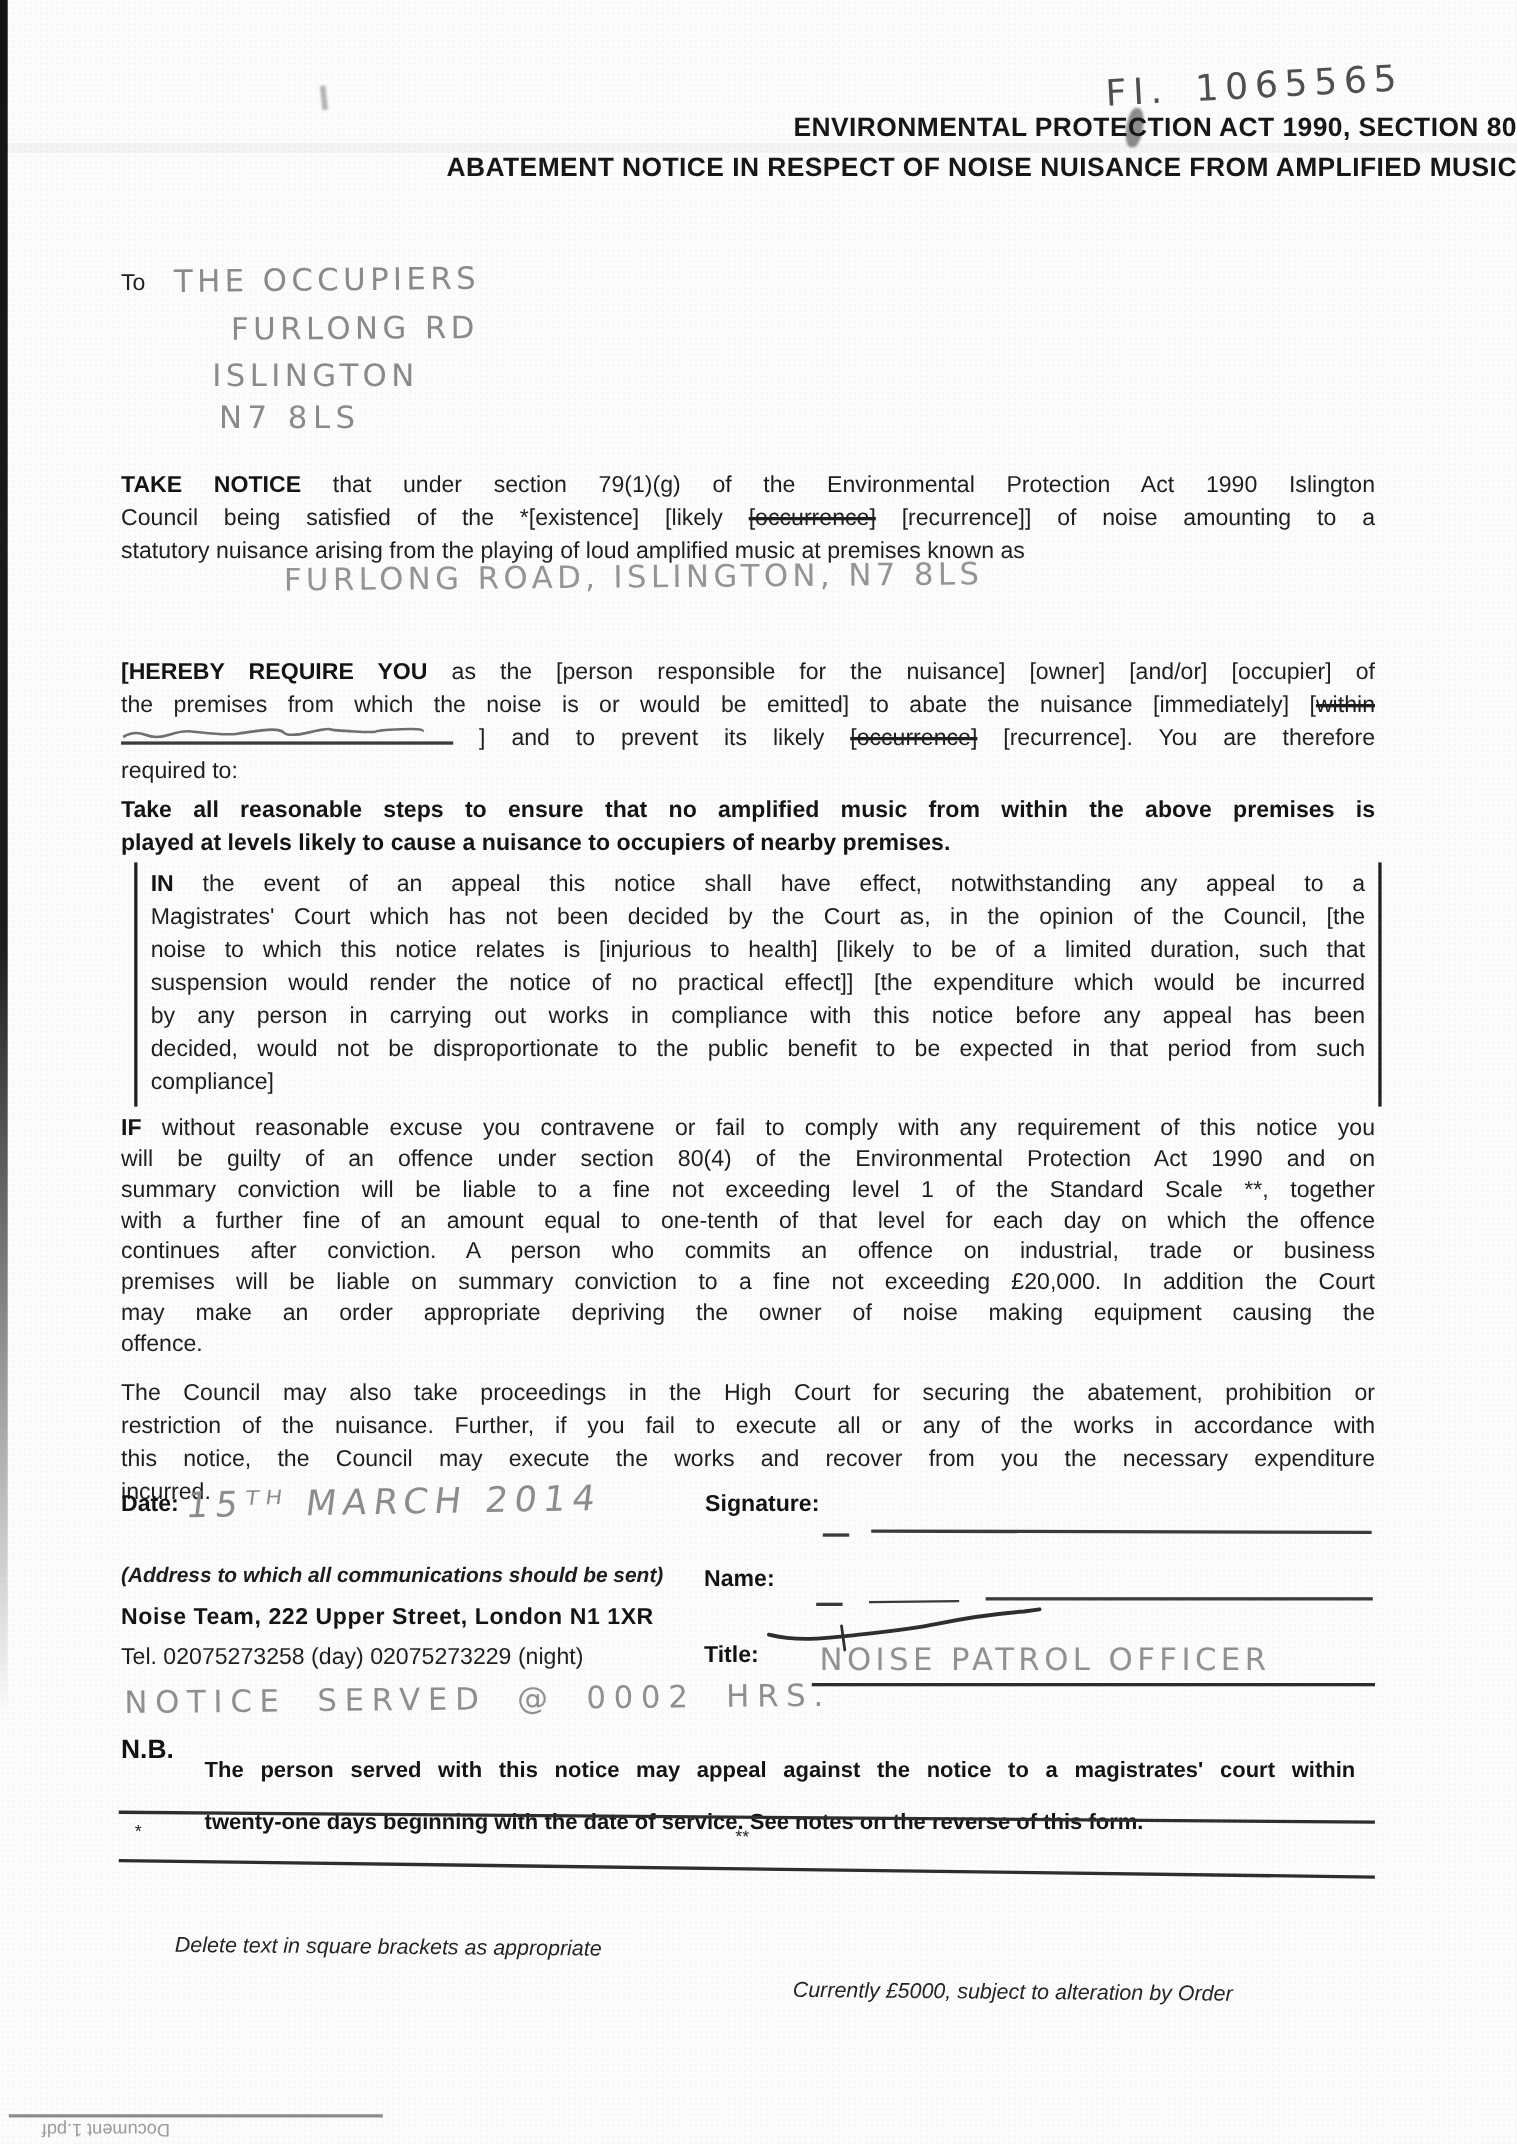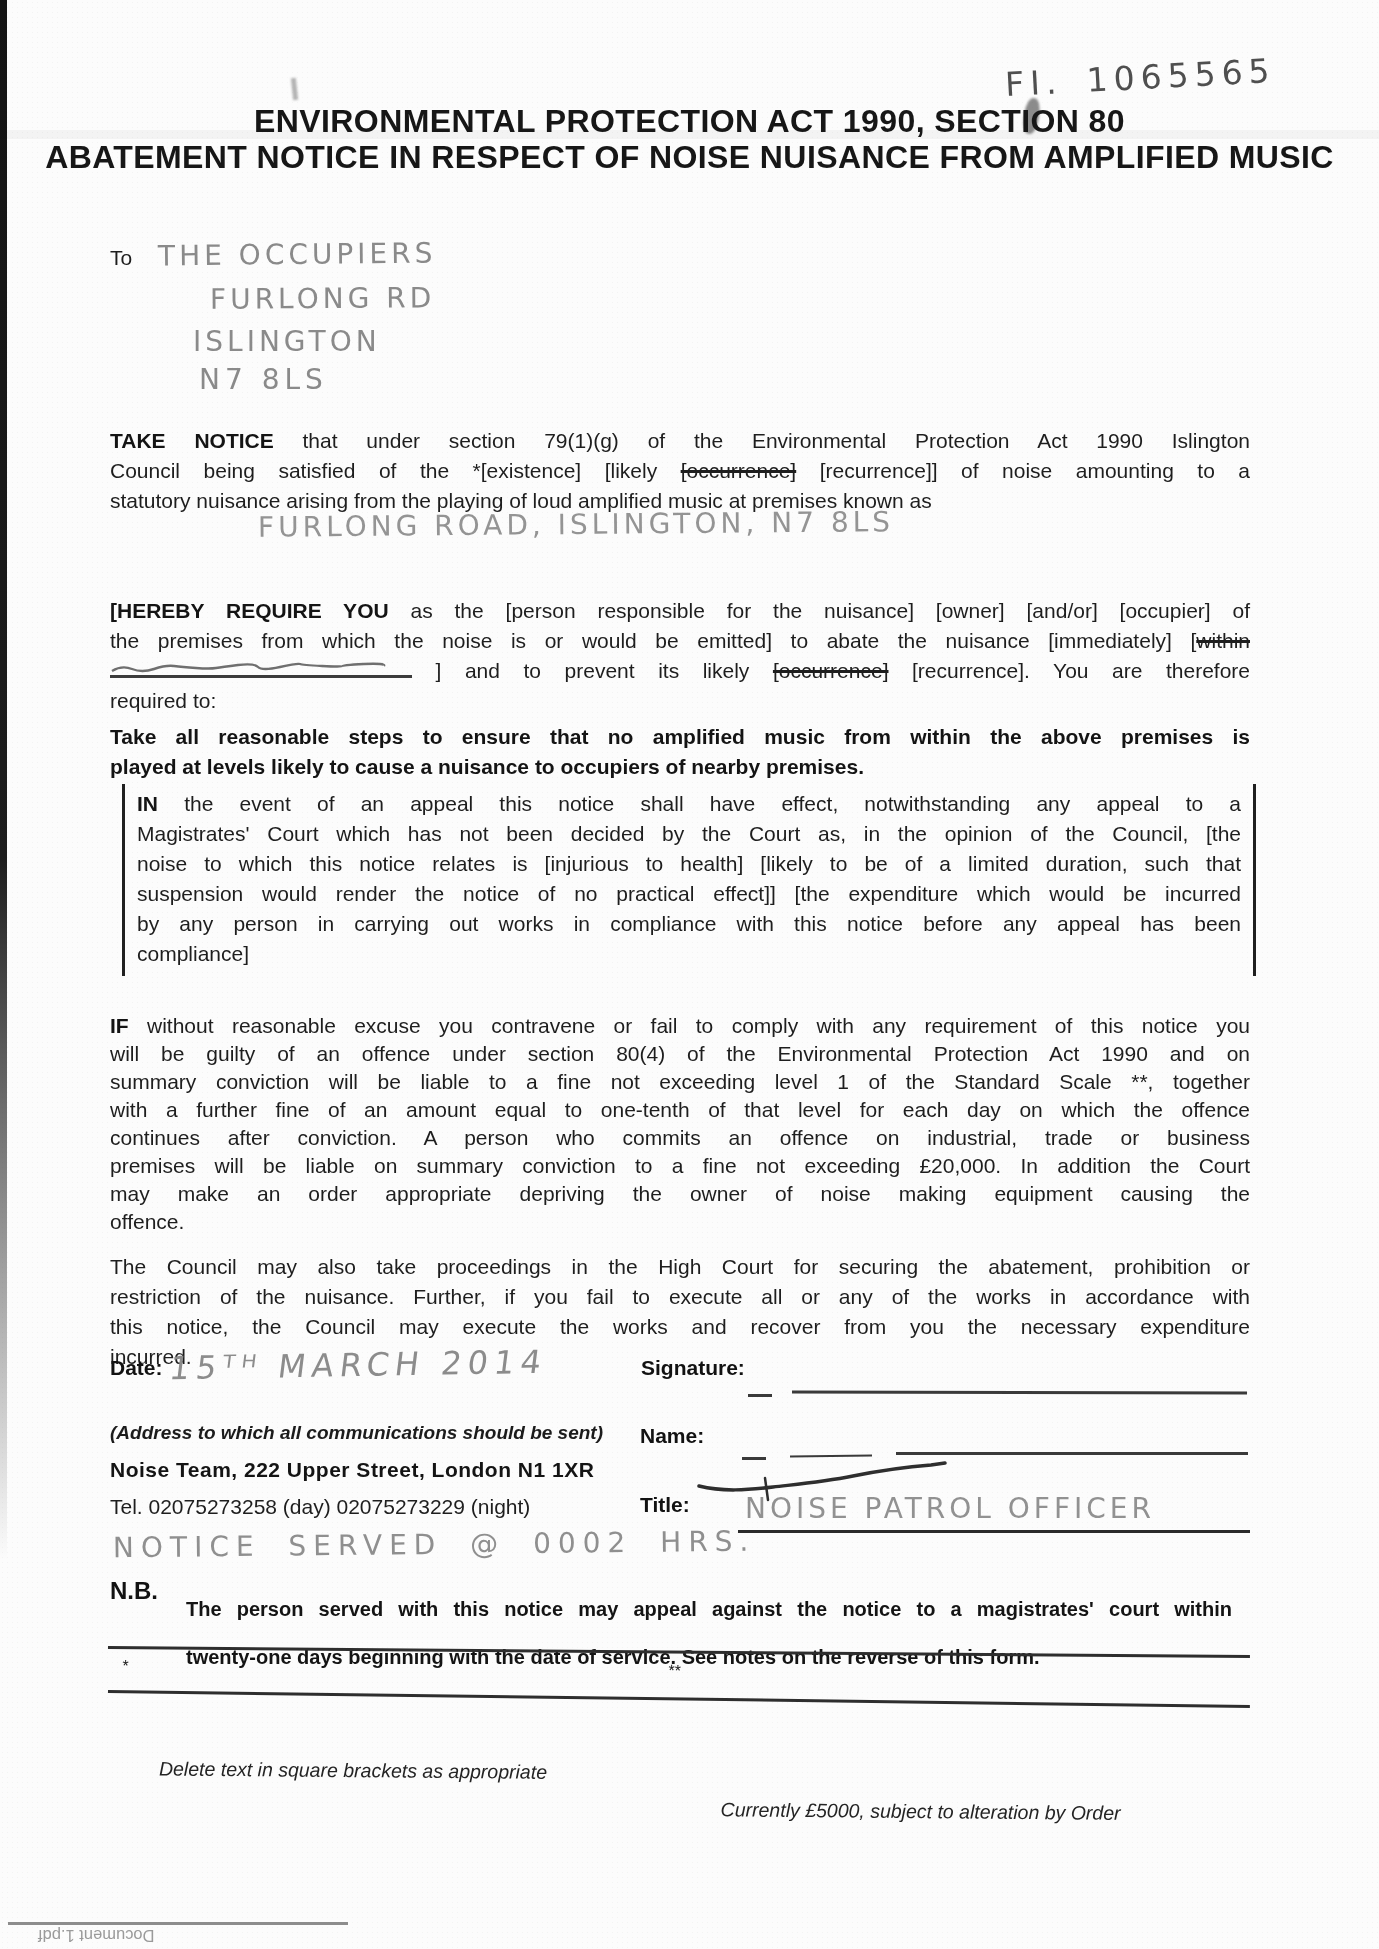--- a/index.html
+++ b/index.html
@@ -14,22 +14,22 @@
   
   .edge-strip { position:absolute; left:0; top:0; width:7px; height:1560px;
     background:linear-gradient(to bottom, #141414 0%, #1d1d1d 55%, rgba(30,30,30,0) 100%); }
   .scan-band { position:absolute; left:0; top:130px; width:100%; height:9px; background:rgba(0,0,0,0.035); }
   .smudge-a { position:absolute; left:1024px; top:98px; width:15px; height:36px;
     background:rgba(45,45,45,0.55); border-radius:45%; transform:rotate(9deg); filter:blur(1.2px); }
   .smudge-b { position:absolute; left:292px; top:78px; width:5px; height:22px;
     background:rgba(90,90,90,0.45); transform:rotate(-6deg); filter:blur(0.8px); }
 
   
-  .title { position:absolute; left:0; width:100%; text-align:center; font-weight:bold;
-    font-size:32px; letter-spacing:0.4px; color:#171717; }
+  .title { position:absolute; left:0; width:100%; text-align:right; font-weight:bold;
+    font-size:24px; letter-spacing:0.4px; color:#171717; }
   .t1 { top:103px; }
   .t2 { top:139px; }
 
   .para { position:absolute; left:110px; width:1140px; font-size:21px;margin-top:12px; }
   .para p { margin:0; height:30px; line-height:30px; }
   .j { text-align:justify; text-align-last:justify; }
   .b { font-weight:bold; color:#141414; }
   .strike { text-decoration:line-through; text-decoration-thickness:2.5px; }
 
   .take-block    { top:414px; }
@@ -141,20 +141,21 @@
           </svg></span><span> ] and to prevent its likely </span><span class="strike">[occurrence]</span><span> [recurrence]. You are therefore</span></p>
     <p>required to:</p>
   </div>
 
   <div class="para appeal-block">
     <p class="j"><span class="b">IN</span><span> the event of an appeal this notice shall have effect, notwithstanding any appeal to a</span></p>
     <p class="j">Magistrates' Court which has not been decided by the Court as, in the opinion of the Council, [the</p>
     <p class="j">noise to which this notice relates is [injurious to health] [likely to be of a limited duration, such that</p>
     <p class="j">suspension would render the notice of no practical effect]] [the expenditure which would be incurred</p>
     <p class="j">by any person in carrying out works in compliance with this notice before any appeal has been</p>
+    <p class="j">decided, would not be disproportionate to the public benefit to be expected in that period from such</p>
     <p>compliance]</p>
   </div>
 
   <div class="para offence-block">
     <p class="j"><span class="b">IF</span><span> without reasonable excuse you contravene or fail to comply with any requirement of this notice you</span></p>
     <p class="j">will be guilty of an offence under section 80(4) of the Environmental Protection Act 1990 and on</p>
     <p class="j">summary conviction will be liable to a fine not exceeding level 1 of the Standard Scale **, together</p>
     <p class="j">with a further fine of an amount equal to one-tenth of that level for each day on which the offence</p>
     <p class="j">continues after conviction.  A person who commits an offence on industrial, trade or business</p>
     <p class="j">premises will be liable on summary conviction to a fine not exceeding £20,000.  In addition the Court</p>

